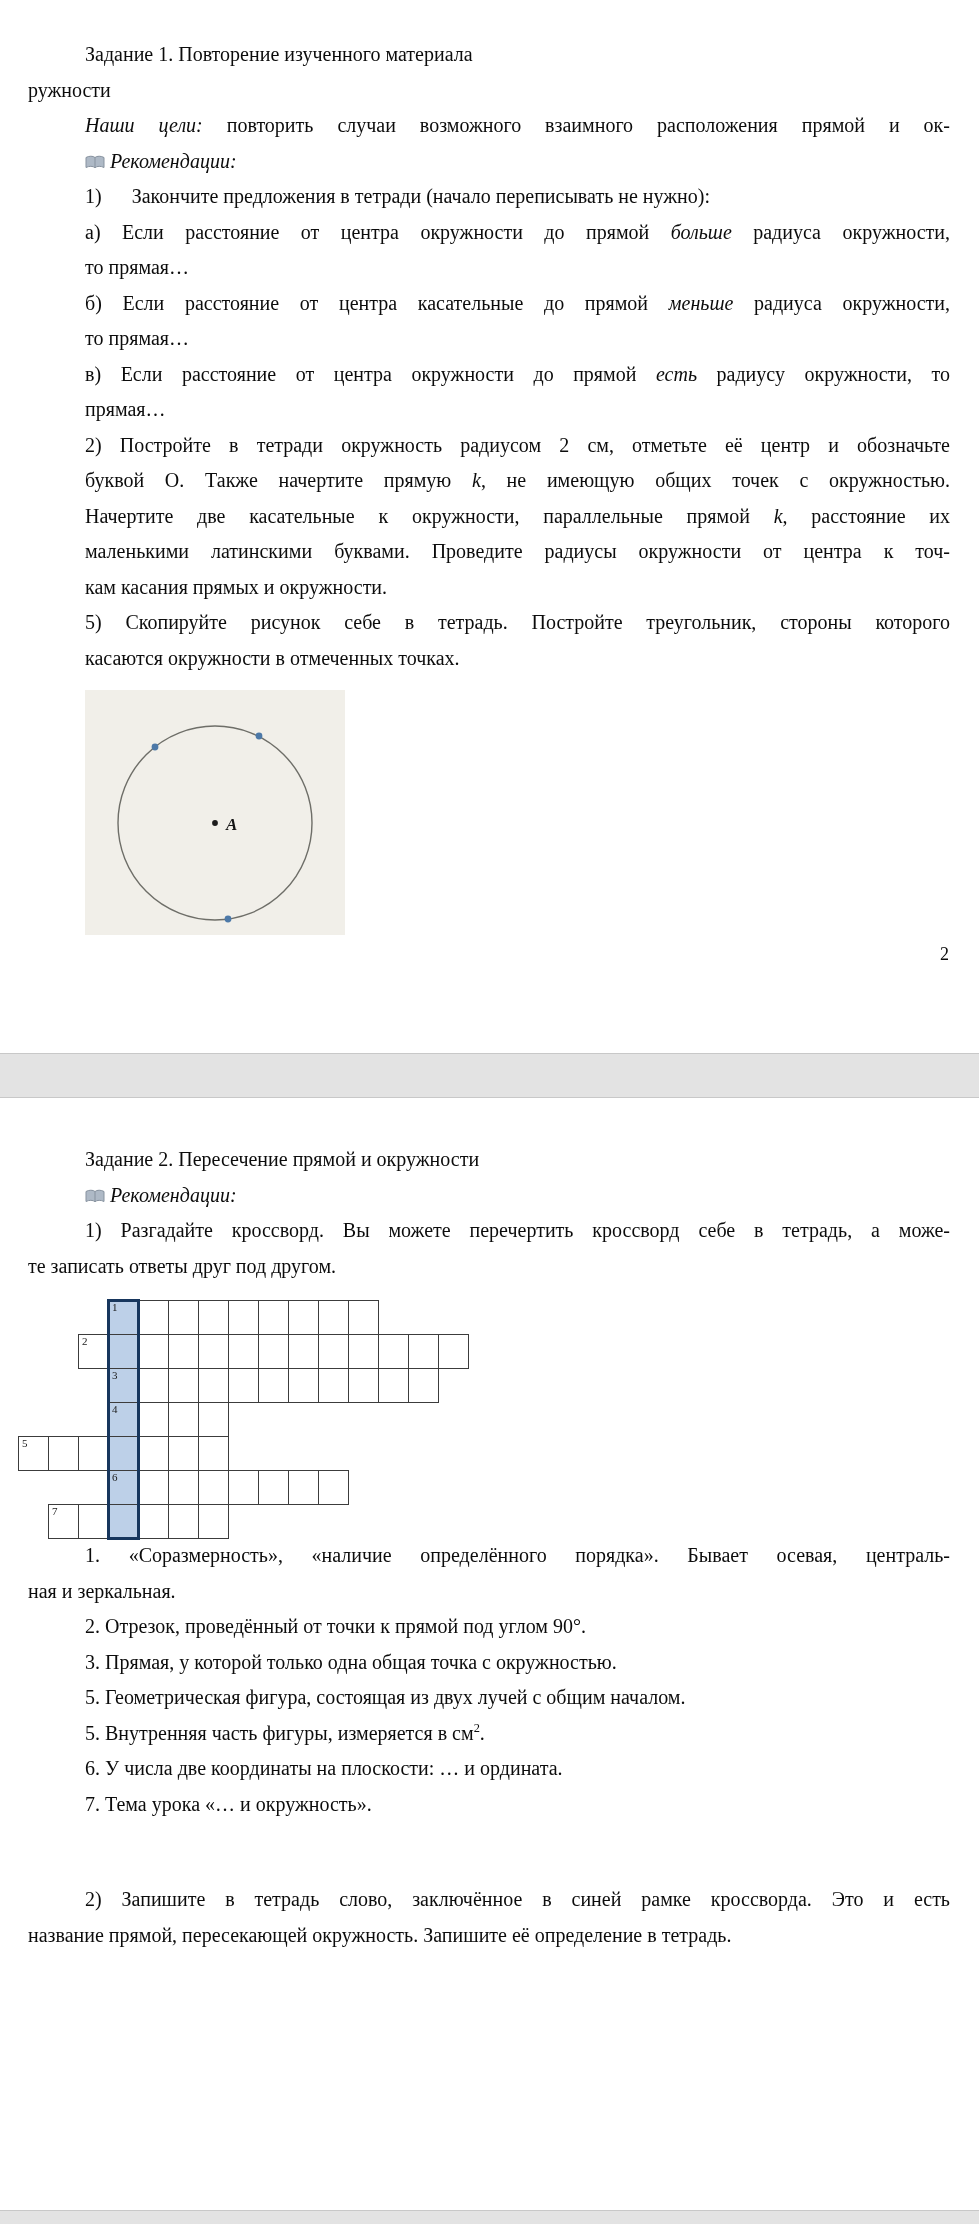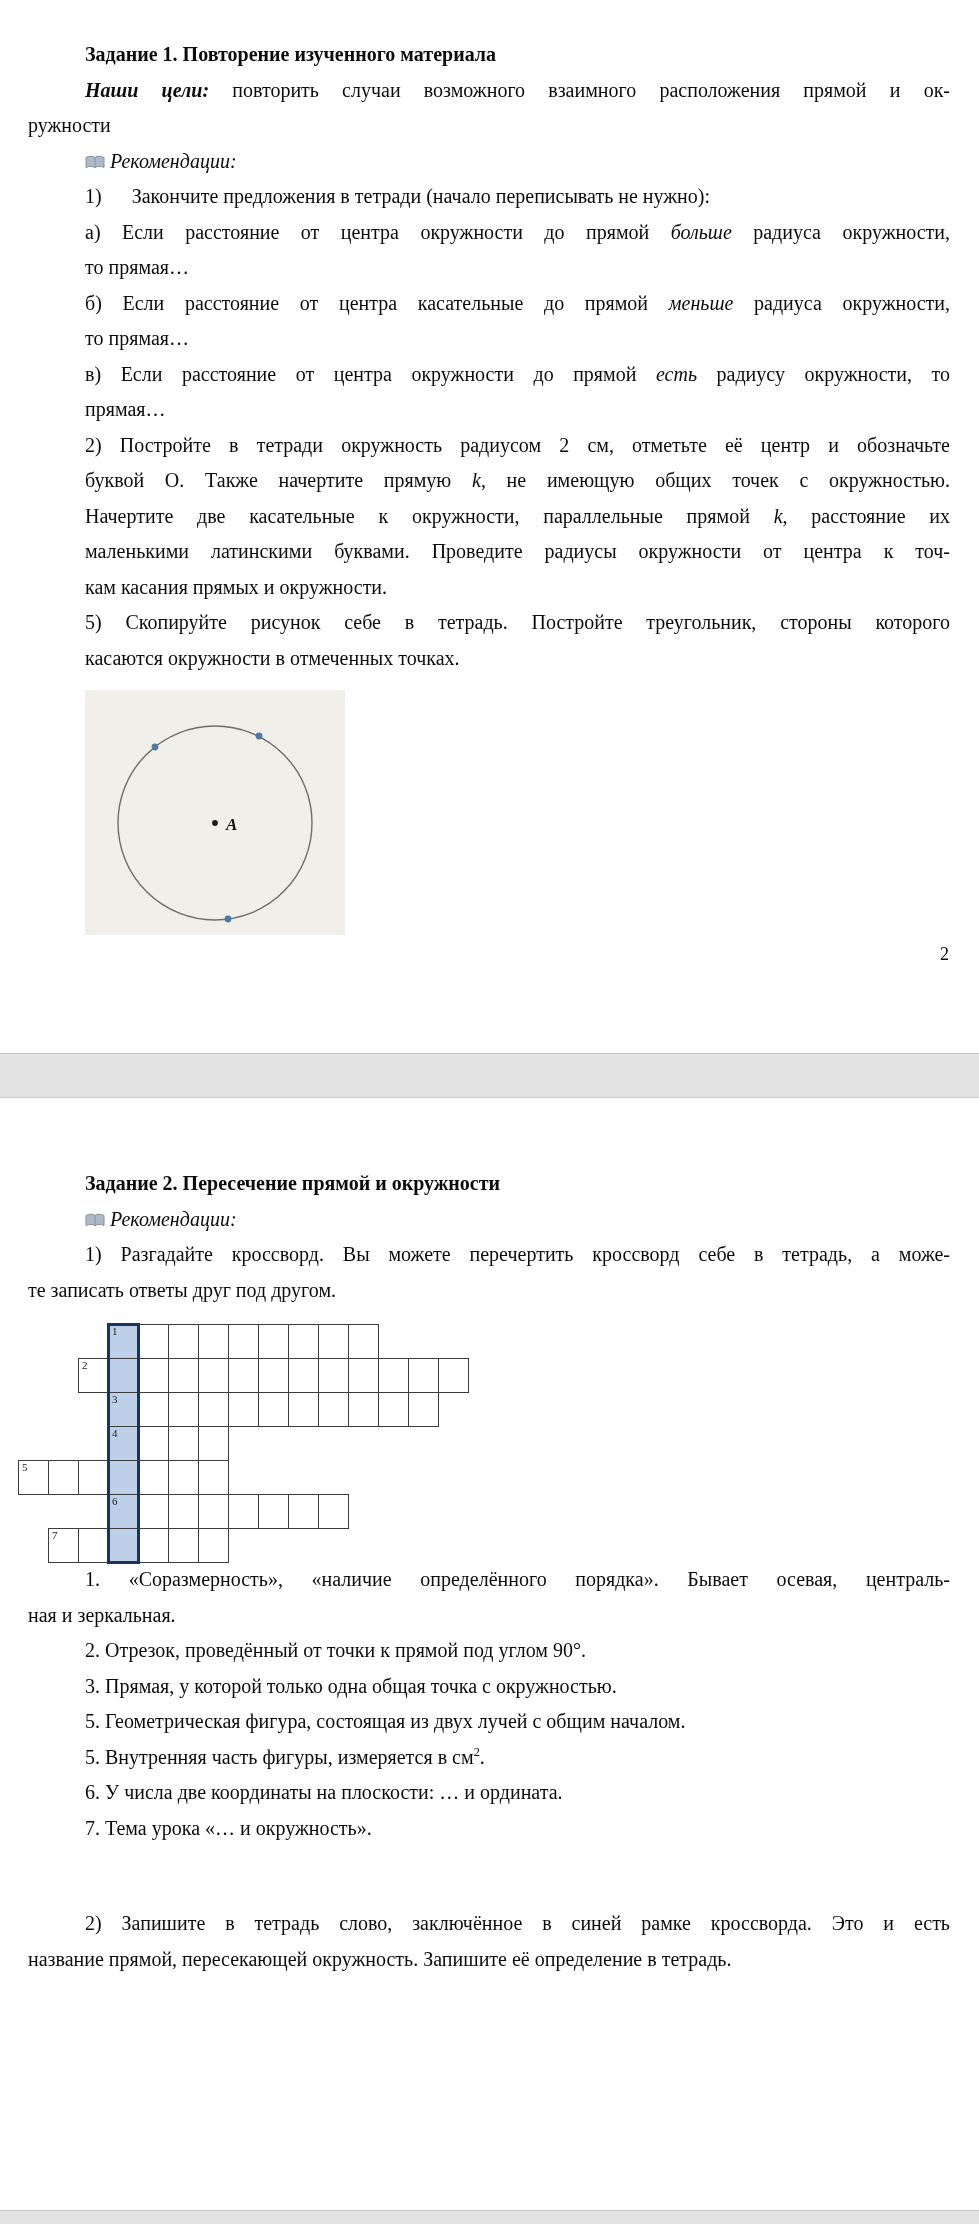--- a/index.html
+++ b/index.html
@@ -1,28 +1,28 @@
 <!DOCTYPE html>
 <html><head>
 <meta charset="utf-8">
 <style>
   * { margin:0; padding:0; box-sizing:border-box; }
   html,body { background:#ffffff; }
   body { width:979px; font-family:"Liberation Serif", serif; color:#0c0c0c; }
   .canvas { position:relative; width:979px; height:2224px; background:#ffffff; overflow:hidden; }
   .page { position:relative; background:#ffffff; overflow:hidden; }
   .page1 { height:1053px; padding-top:37px; }
-  .page2 { height:1112px; padding-top:68px; }
+  .page2 { height:1112px; padding-top:44px; }
   .page-sep { height:45px; background:#e3e3e3; border-top:1px solid #c8c8c8; border-bottom:1px solid #c8c8c8; }
   .bottom-sep { height:14px; background:#e3e3e3; border-top:1px solid #c8c8c8; }
 
   .tline { font-size:20px; line-height:35.5px; height:35.5px; margin-left:28px; margin-right:29px; }
   .tline.ind { margin-left:85px; }
   .tline.just { text-align:justify; text-align-last:justify; }
-  .b { font-weight:bold; }
+  .b { font-weight:normal; }
   .i { font-style:italic; }
   sup { font-size:0.62em; line-height:0; }
   .tab { display:inline-block; width:30px; }
   .book-ico { display:inline-block; vertical-align:-2px; margin-right:5px; }
 
   .figure { margin:14px 0 0 85px; width:260px; height:245px; }
 
   .crossword { position:relative; height:238px; margin-top:16px; }
   .ccell { position:absolute; width:31px; height:35px; border:1px solid #3c3c3c; background:#ffffff; }
   .ccell.blue { background:#bdd0e8; }
@@ -33,22 +33,22 @@
   .pagenum { margin:8px 30px 0 0; text-align:right; font-size:18px; line-height:22px; }
 </style>
 </head>
 <body>
 
 <div class="canvas">
 
   <div class="page page1">
     <div>
         <div class="tline ind"><span class="b">Задание 1. Повторение изученного материала</span></div>
+        <div class="tline"><span>ружности</span></div>
         <div class="tline ind just"><span class="b i">Наши цели: </span><span>повторить случаи возможного взаимного расположения прямой и ок-</span></div>
-        <div class="tline"><span>ружности</span></div>
         <div class="tline ind"><span class="book-ico"><svg width="20" height="15" viewBox="0 0 20 15">
               <path d="M1,2.5 C4,0.8 8,0.8 10,2.5 C12,0.8 16,0.8 19,2.5 L19,12.5 C16,10.9 12,10.9 10,12.7 C8,10.9 4,10.9 1,12.5 Z" fill="#aeb9c6" stroke="#87929f" stroke-width="1"></path>
               <line x1="10" y1="2.5" x2="10" y2="12.7" stroke="#87929f" stroke-width="1"></line>
             </svg></span><span class="i">Рекомендации:</span></div>
         <div class="tline ind"><span>1)</span><span class="tab"></span><span>Закончите предложения в тетради (начало переписывать не нужно):</span></div>
         <div class="tline ind just"><span>а) Если расстояние от центра окружности до прямой </span><span class="i">больше</span><span> радиуса окружности,</span></div>
         <div class="tline ind"><span>то прямая…</span></div>
         <div class="tline ind just"><span>б) Если расстояние от центра касательные до прямой </span><span class="i">меньше</span><span> радиуса окружности,</span></div>
         <div class="tline ind"><span>то прямая…</span></div>
         <div class="tline ind just"><span>в) Если расстояние от центра окружности до прямой </span><span class="i">есть</span><span> радиусу окружности, то</span></div>

